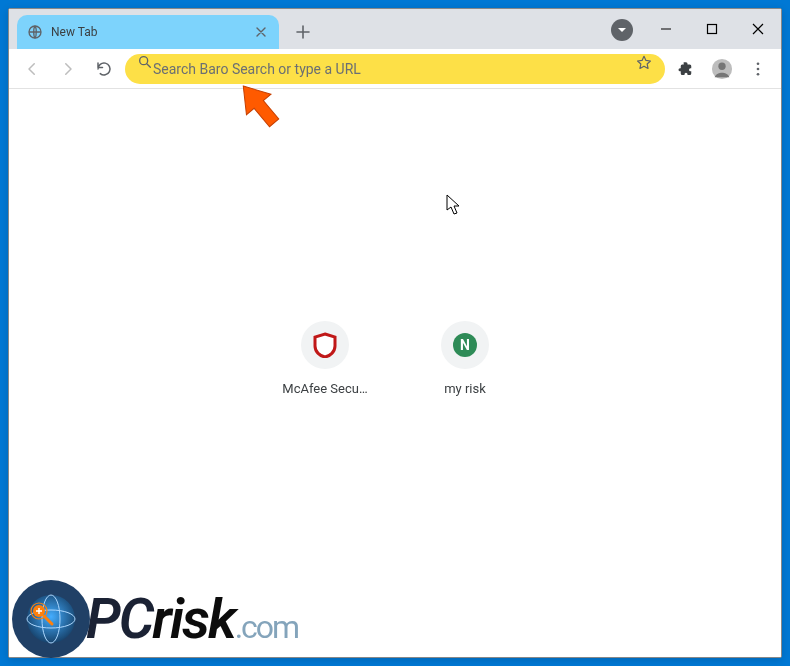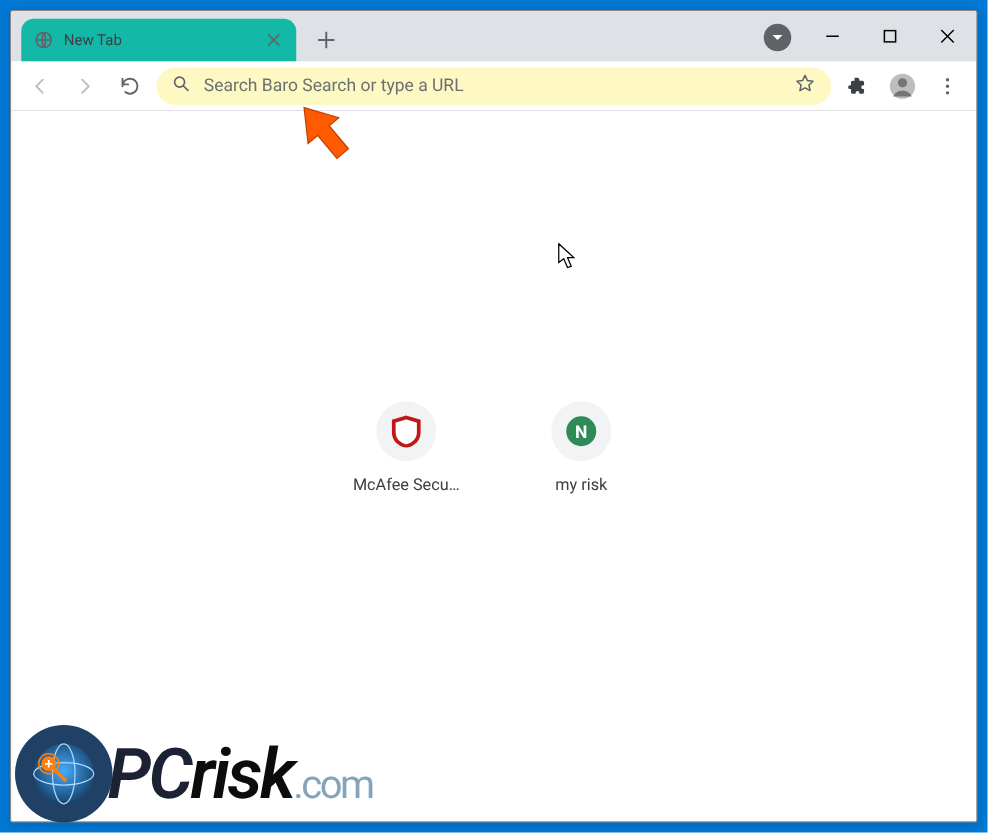--- a/index.html
+++ b/index.html
@@ -21,23 +21,23 @@
 
 .tab-strip {
   background: #dee1e6;
   height: 40px;
   display: flex;
   align-items: flex-end;
   position: relative;
   padding-left: 8px;
 }
 .tab {
-  background: #14b8a6;
+  background: #7dd3fc;
   height: 34px;
-  width: 220px;
+  width: 262px;
   border-radius: 10px 10px 0 0;
   display: flex;
   align-items: center;
   padding: 0 10px;
   gap: 8px;
   position: relative;
 }
 .tab .favicon { width: 16px; height: 16px; display:flex; align-items:center; justify-content:center; }
 .tab .title { font-size: 12px; color: #3c4043; flex: 1; white-space: nowrap; overflow:hidden; text-overflow:ellipsis; }
 .tab .close-x { width: 16px; height:16px; display:flex; align-items:center; justify-content:center; color:#5f6368; cursor:pointer; border-radius:50%; }
@@ -70,24 +70,24 @@
   gap: 6px;
 }
 .tb-btn {
   width: 30px; height: 30px;
   display:flex; align-items:center; justify-content:center;
   color:#5f6368; border-radius:50%;
 }
 .tb-btn.disabled { color:#bdbdbd; }
 .omnibox {
   flex:1; height: 30px;
-  background:#fef9c3;
+  background:#fde047;
   border-radius: 16px;
-  display:flex; align-items:center;
-  padding: 0 12px; gap:10px;
+  display:flex; 
+  padding: 0 12px; 
 }
 .omnibox input {
   flex:1; border:none; background:transparent; outline:none;
   font-size: 14px; color:#202124;
 }
 .omnibox input::placeholder { color:#6b6f73; }
 
 
 .content { flex:1; background:#fff; position:relative; }
 

